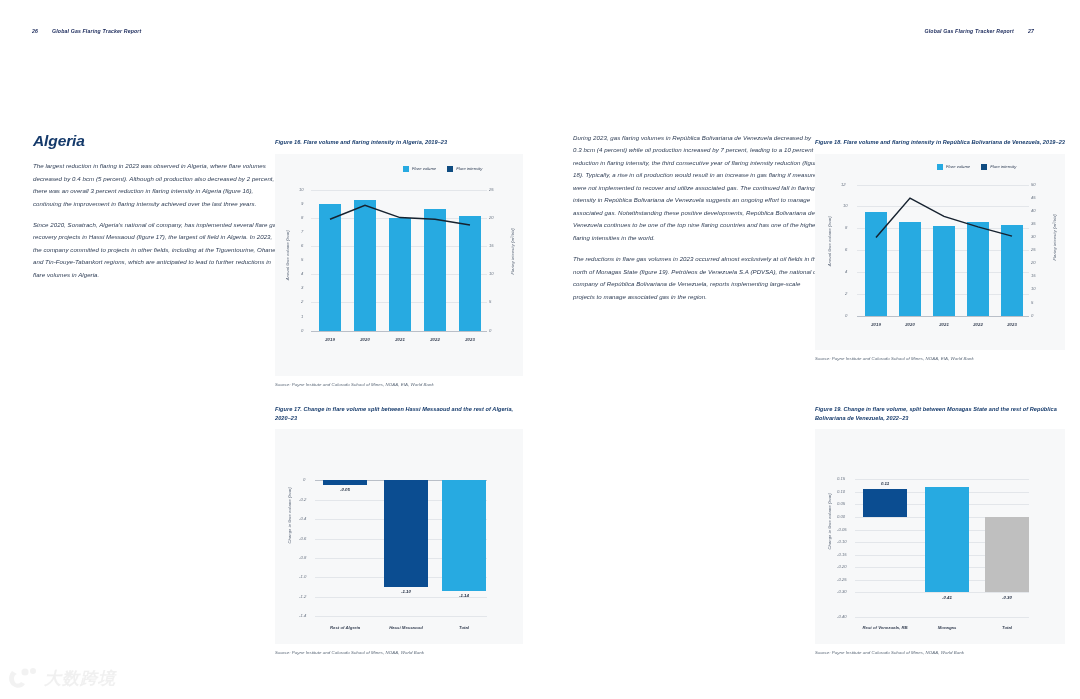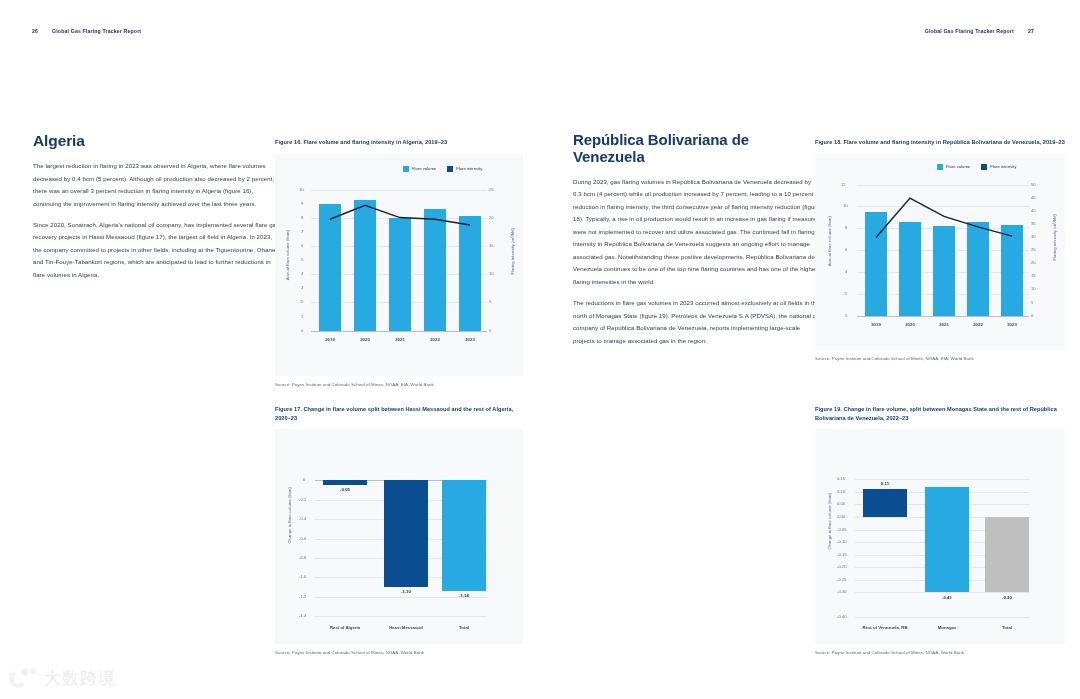--- a/index.html
+++ b/index.html
@@ -2,21 +2,21 @@
 <html><head>
 <meta charset="utf-8">
 <style>
   * { box-sizing: border-box; margin: 0; padding: 0; }
   html, body {
     width: 1080px; height: 699px;
     background: #ffffff;
     font-family: "Liberation Sans", sans-serif;
     overflow: hidden;
   }
-  .page { position: relative; width: 1066px; height: 699px; background:#fff; }
+  .page { position: relative; width: 1066px; height: 699px; background:#fff;font-style:italic; }
 
   
   .runhead { position:absolute; top:28px; font-size:5.2px; font-weight:700; color:#1b2a5b; letter-spacing:.15px; }
   .runhead .folio { color:#1b2a5b; }
   .runhead-left { left:32px; }
   .runhead-left .folio { margin-right:14px; }
   .runhead-right { right:32px; }
   .runhead-right .folio { margin-left:14px; }
 
   
@@ -181,21 +181,20 @@
       <div class="datalabel" style="left:167px; width:44px; top:164px;">-1.14</div>
 
       <div class="catlabel" style="left:40px;  width:60px; top:196px;">Rest of Algeria</div>
       <div class="catlabel" style="left:101px; width:60px; top:196px;">Hassi Messaoud</div>
       <div class="catlabel" style="left:159px; width:60px; top:196px;">Total</div>
     </div>
     <div class="fig-source">Source: Payne Institute and Colorado School of Mines, NOAA, World Bank</div>
   </div>
 
   <div class="col col-text-right">
-    <h1 class="section-title wide">República Bolivariana de Venezuela</h1>
     <p class="body">During 2023, gas flaring volumes in República Bolivariana de Venezuela decreased by 0.3 bcm (4 percent) while oil production increased by 7 percent, leading to a 10 percent reduction in flaring intensity, the third consecutive year of flaring intensity reduction (figure 18). Typically, a rise in oil production would result in an increase in gas flaring if measures were not implemented to recover and utilize associated gas. The continued fall in flaring intensity in República Bolivariana de Venezuela suggests an ongoing effort to manage associated gas. Notwithstanding these positive developments, República Bolivariana de Venezuela continues to be one of the top nine flaring countries and has one of the highest flaring intensities in the world.</p>
     <p class="body">The reductions in flare gas volumes in 2023 occurred almost exclusively at oil fields in the north of Monagas State (figure 19). Petróleos de Venezuela S.A (PDVSA), the national oil company of República Bolivariana de Venezuela, reports implementing large-scale projects to manage associated gas in the region.</p>
   </div>
 
   <div class="col col-fig-right">
     <div class="fig-title">Figure 18. Flare volume and flaring intensity in República Bolivariana de Venezuela, 2019–23</div>
     <div class="fig-box" style="width:250px;height:196px;">
       <div class="legend" style="top:10px; left:122px;">
         <span class="item">
           <span class="swatch" style="background:#27AAE1"></span>

